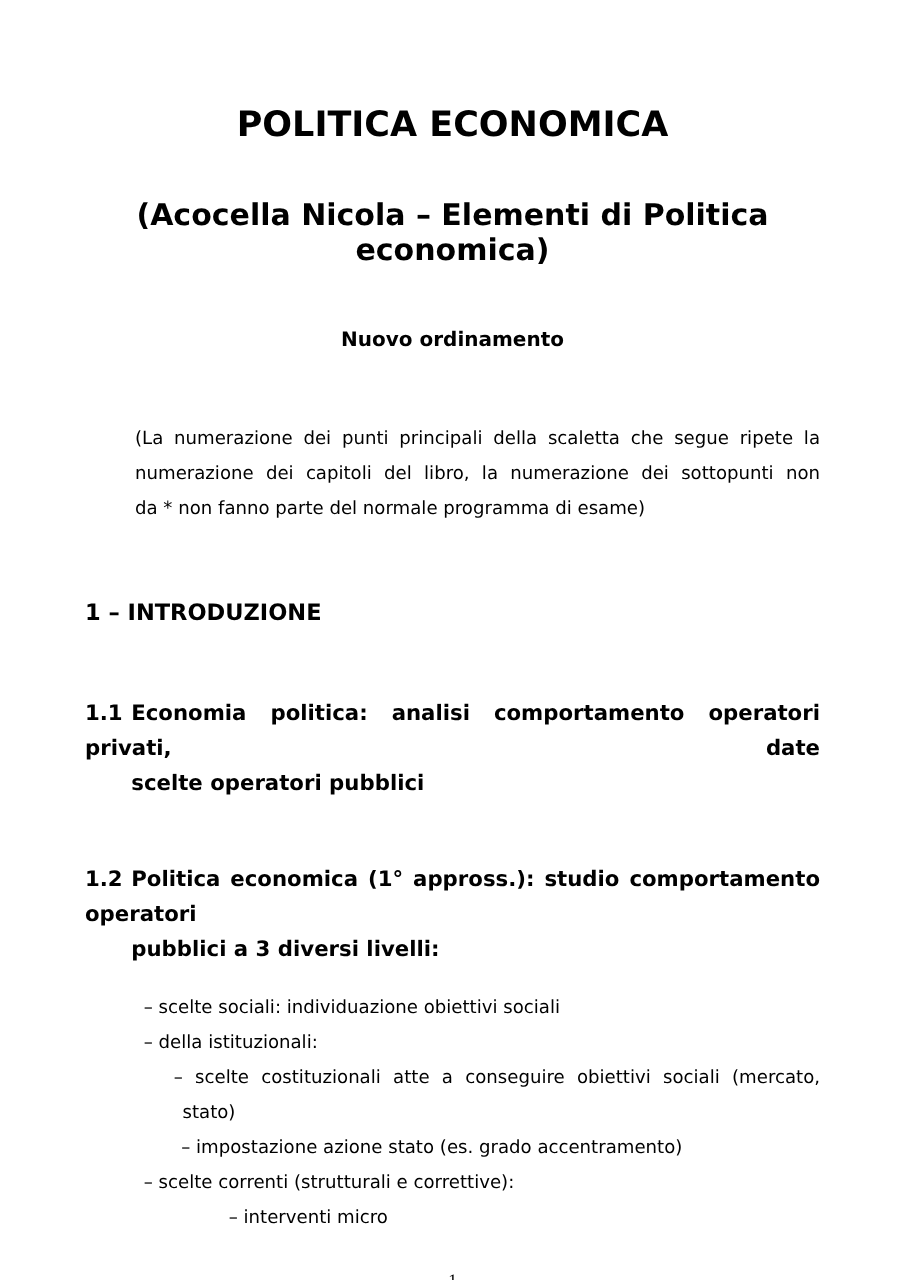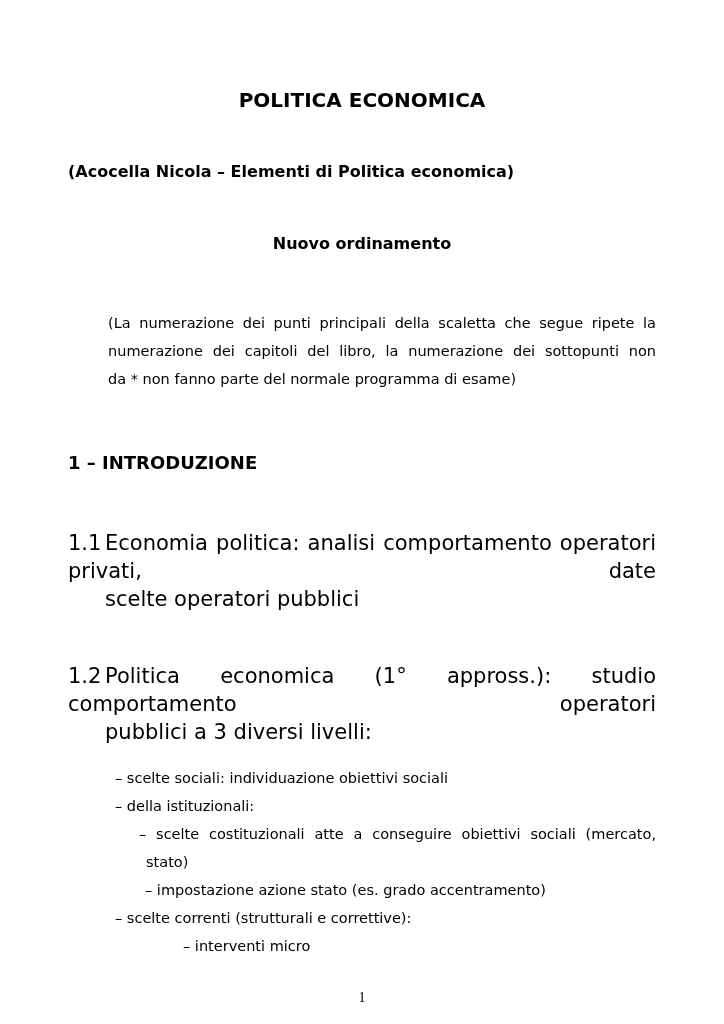--- a/index.html
+++ b/index.html
@@ -16,30 +16,30 @@
     font-family: "DejaVu Sans", "Liberation Sans", sans-serif;
     font-size: 14.5px;
     line-height: 28px;
     overflow: hidden;
   }
   .content {
     padding: 0 68px;
   }
   .doc-title {
     margin-top: 86px;
-    font-size: 20px;
+    font-size: 28px;
     font-weight: bold;
     text-align: center;
     line-height: 28px;
   }
   .doc-subtitle {
     margin-top: 44px;
-    font-size: 16px;
+    font-size: 24px;
     font-weight: bold;
-    text-align: left;
+    text-align: center;
     line-height: 28px;
   }
   .doc-edition {
     margin-top: 44px;
     font-size: 16px;
     font-weight: bold;
     text-align: center;
     line-height: 28px;
   }
   .note {
@@ -51,22 +51,22 @@
     text-align-last: justify;
     white-space: normal;
   }
   .h1 {
     margin: 56px 0 16px 0;
     font-size: 18px;
     font-weight: bold;
     line-height: 28px;
   }
   .h2 {
-    font-weight: normal;
-    font-size: 21px;
+    font-weight: bold;
+    font-size: 17px;
   }
   .h2-first {
     margin-top: 52px;
   }
   .h2-second {
     margin-top: 49px;
   }
   .hnum {
     display: inline-block;
     width: 37px;

